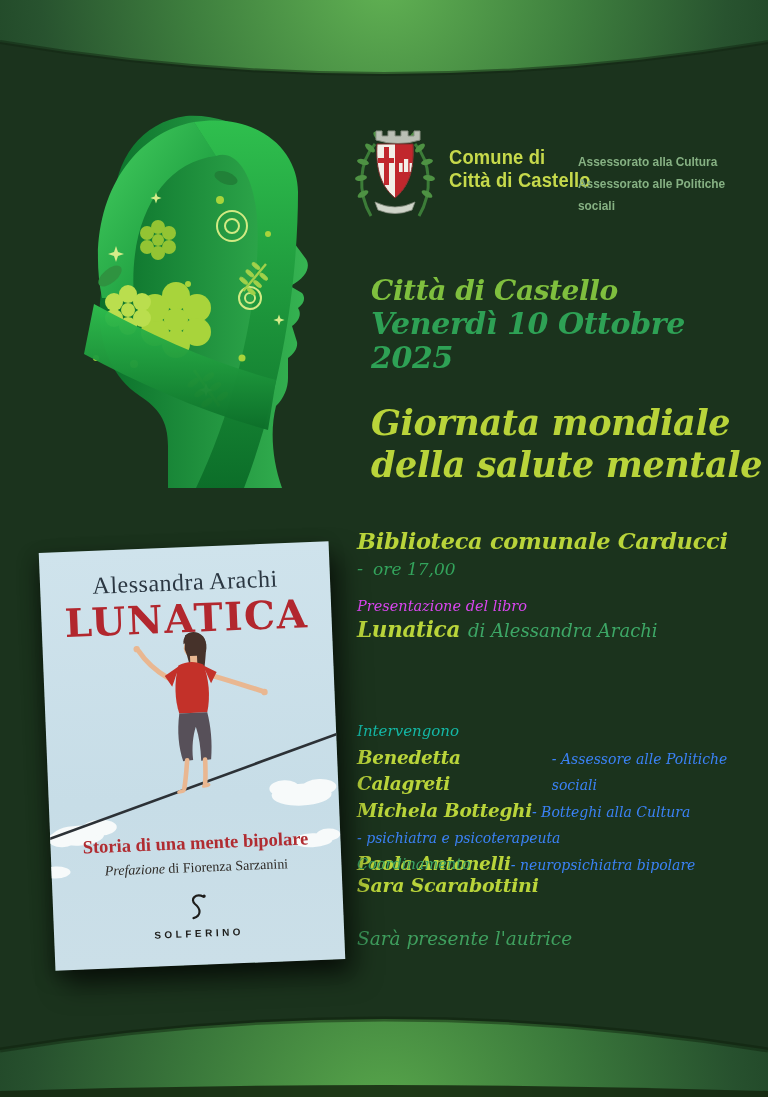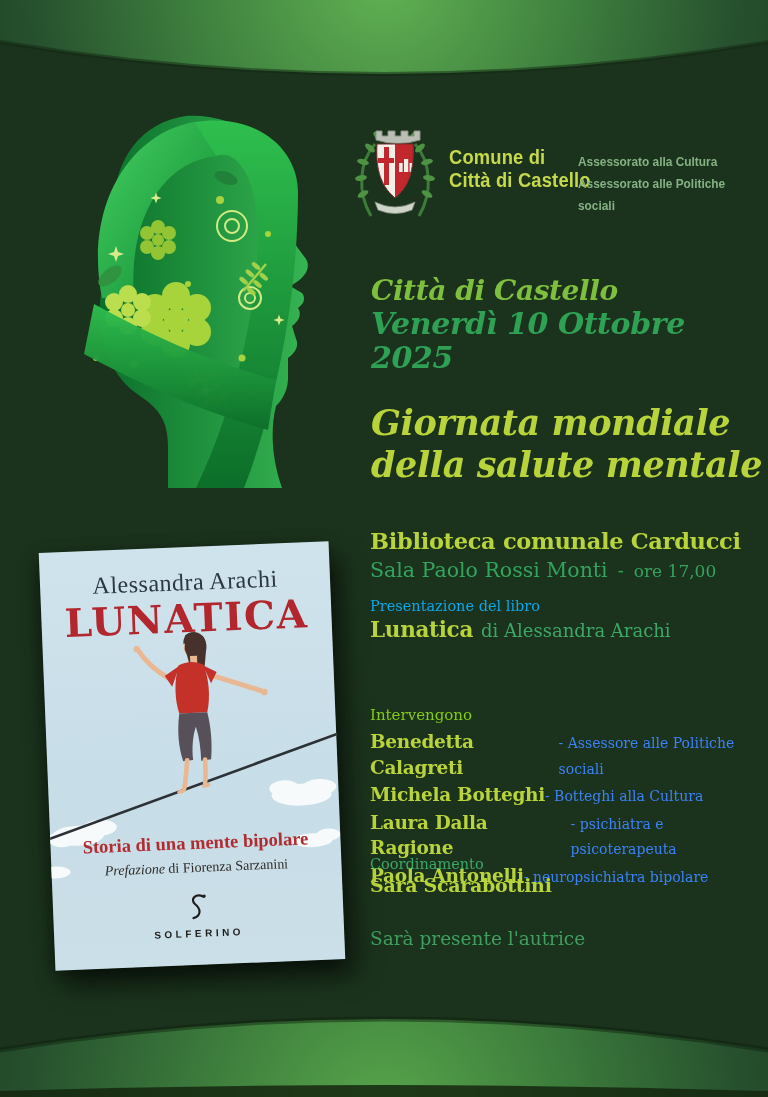--- a/index.html
+++ b/index.html
@@ -26,35 +26,35 @@
     transform:scaleX(.95);transform-origin:left top;
   }
 
   
   .hero{position:absolute;left:371px;top:276px;z-index:3;font-style:italic;font-weight:bold;letter-spacing:-.4px;}
   .hero .city{font-size:28px;line-height:1.1;color:#7fbf3e;}
   .hero .date{font-size:30px;line-height:1.15;color:#2ea155;}
   .hero .title{margin-top:26px;font-size:35px;line-height:1.2;color:#b9d43a;font-style:italic;}
 
   
-  .col{position:absolute;left:370px;z-index:3;}
+  .col{position:absolute;left:357px;z-index:3;font-style:italic;}
   .venue-block{top:528px;}
   .venue{font-size:22.5px;font-weight:bold;color:#b9d43a;letter-spacing:-.3px;}
   .room-line{margin-top:4px;display:flex;align-items:baseline;gap:10px;color:#33a45c;}
   .room{font-size:20.5px;}
   .sep{font-size:18px;}
   .time{font-size:17px;}
   .pres-block{top:598px;}
-  .pres-label{font-size:14.5px;color:#0ea5e9;}
+  .pres-label{font-size:14.5px;color:#d946ef;}
   .pres-line{margin-top:3px;display:flex;align-items:baseline;gap:8px;}
   .book-title-inline{font-size:21.5px;font-weight:bold;color:#b9d43a;letter-spacing:-.3px;}
   .book-author-inline{font-size:18px;color:#3da766;}
 
   .speakers{top:706px;}
-  .spk-label{font-size:15px;color:#84cc16;margin-bottom:5px;}
+  .spk-label{font-size:15px;color:#14b8a6;margin-bottom:5px;margin-top:16px;}
   .spk-row{display:flex;align-items:baseline;gap:0;line-height:25.5px;}
   .spk-name{font-size:18.5px;font-weight:bold;color:#b9d43a;letter-spacing:-.3px;}
   .spk-role{font-size:14px;color:#3b82f6;}
 
   .coord{top:856px;}
   .coord-label{font-size:14.5px;color:#3da766;}
   .coord-name{margin-top:2px;font-size:19px;font-weight:bold;color:#b9d43a;letter-spacing:-.3px;}
 
   .closing{top:928px;font-size:18.5px;color:#3f9f5e;}
 
@@ -273,21 +273,20 @@
     <div class="date">Venerdì 10 Ottobre 2025</div>
     <div class="title">
       <div>Giornata mondiale</div>
       <div>della salute mentale</div>
     </div>
   </div>
 
   <div class="col venue-block">
     <div class="venue">Biblioteca comunale Carducci</div>
     <div class="room-line">
-      <span class="room">Sala Paolo Rossi Monti</span>
       <span class="sep">-</span>
       <span class="time">ore 17,00</span>
     </div>
   </div>
 
   <div class="col pres-block">
     <div class="pres-label">Presentazione del libro</div>
     <div class="pres-line">
       <span class="book-title-inline">Lunatica</span>
       <span class="book-author-inline">di Alessandra Arachi</span>
@@ -298,21 +297,20 @@
     <div class="spk-label">Intervengono</div>
     <div class="spk-row">
       <span class="spk-name">Benedetta Calagreti</span>
       <span class="spk-role">- Assessore alle Politiche sociali</span>
     </div>
     <div class="spk-row">
       <span class="spk-name">Michela Botteghi</span>
       <span class="spk-role">- Botteghi alla Cultura</span>
     </div>
     <div class="spk-row">
-      <span class="spk-name">Laura Dalla Ragione</span>
       <span class="spk-role">- psichiatra e psicoterapeuta</span>
     </div>
     <div class="spk-row">
       <span class="spk-name">Paola Antonelli</span>
       <span class="spk-role">- neuropsichiatra bipolare</span>
     </div>
   </div>
 
   <div class="col coord">
     <div class="coord-label">Coordinamento</div>

